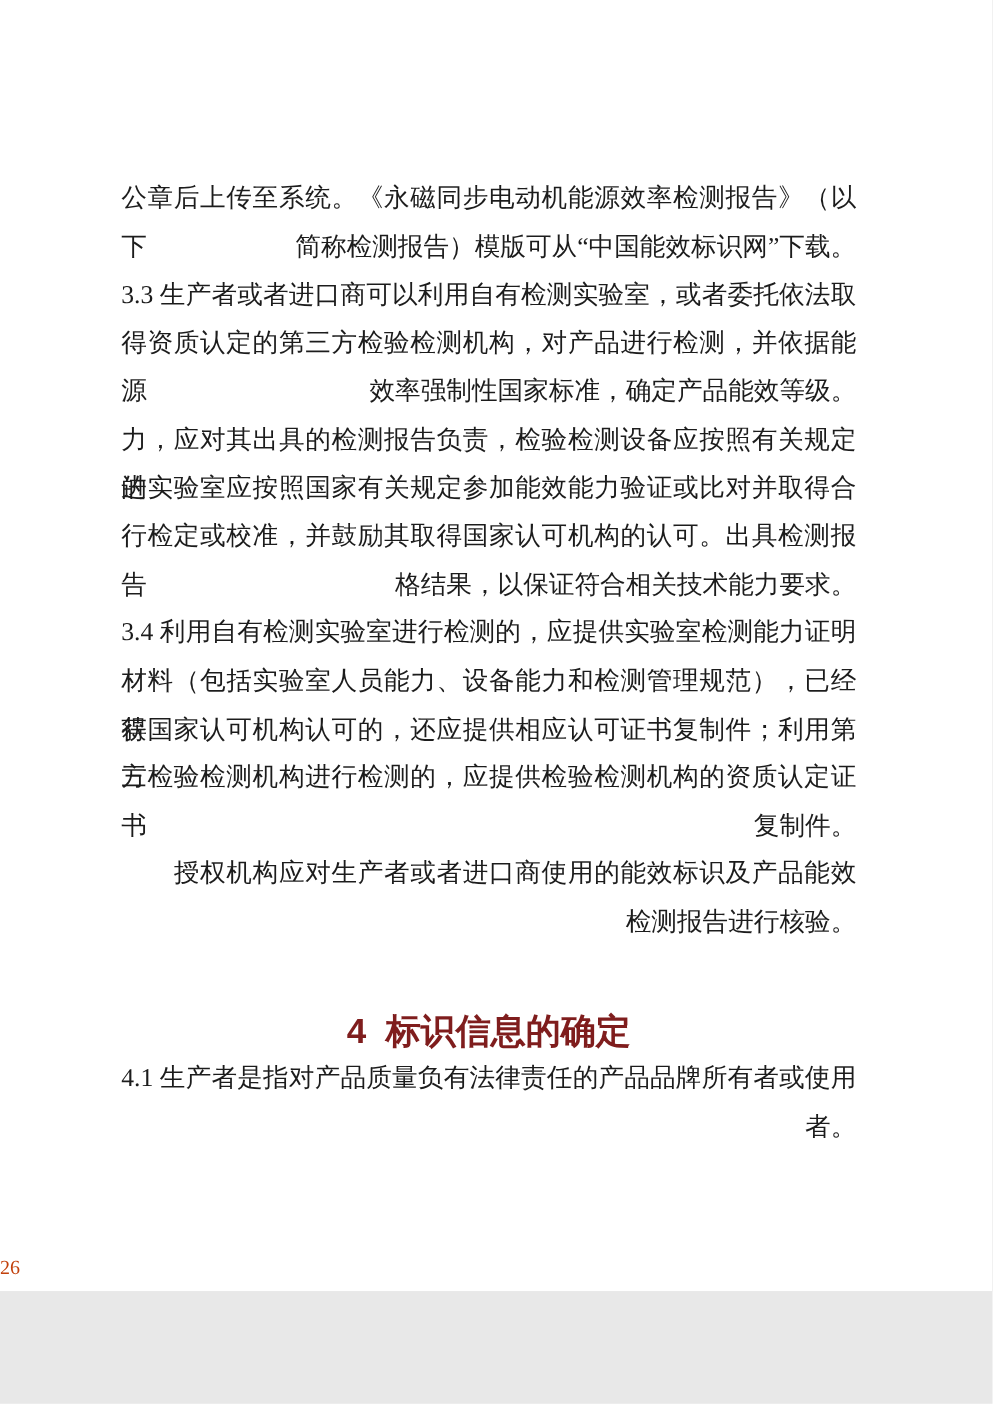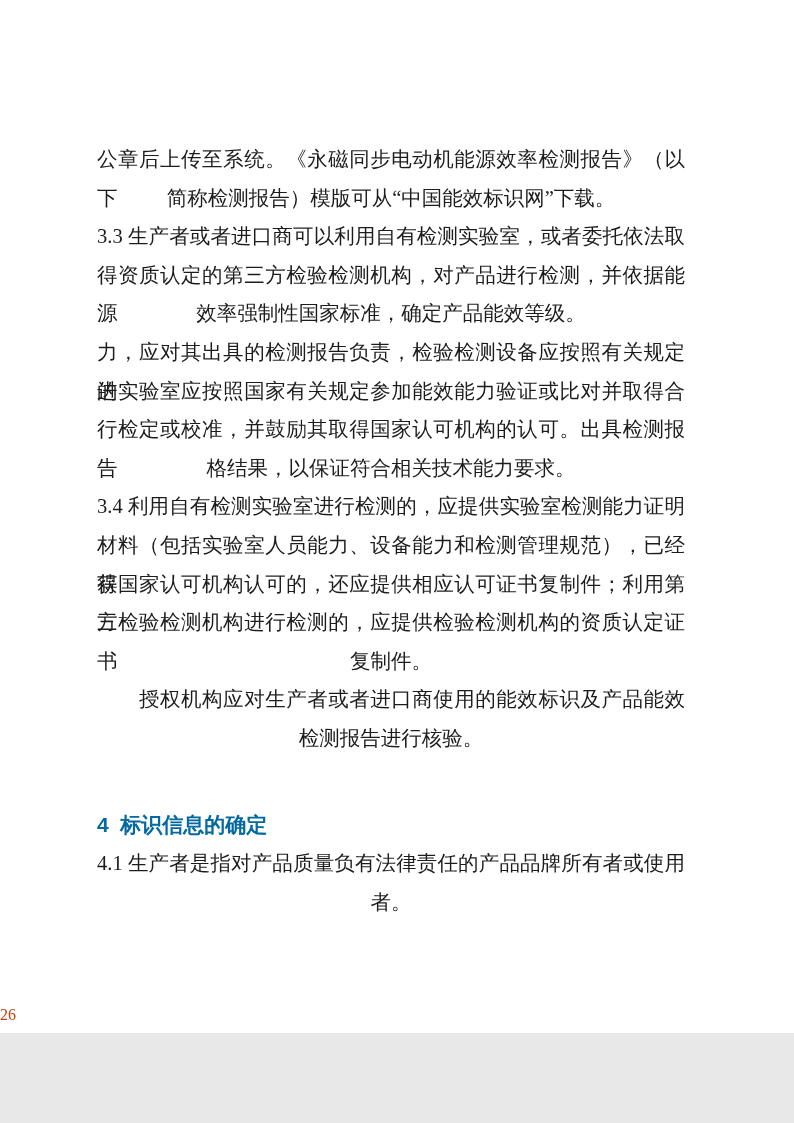--- a/index.html
+++ b/index.html
@@ -16,38 +16,39 @@
   .body-text {
     position: absolute;
     left: 97px;
     top: 140px;
     width: 588px;
   }
   .ln {
     height: 38.6px;
     line-height: 38.6px;
     font-size: 20.5px;
-    text-align: center;
+    text-align: right;
     white-space: normal;
   }
   .just {
     text-align: justify;
     text-align-last: justify;
     -moz-text-align-last: justify;
     text-justify: inter-character;
   }
   .heading {
     margin: 48px 0 0 0;
     height: 38.6px;
     line-height: 38.6px;
-    font-size: 21px;
+    font-size: 28px;
     font-weight: bold;
     font-family: "Liberation Sans", "DejaVu Sans", sans-serif;
-    color: #0369a1;
+    color: #7f1d1d;
     white-space: pre;
+    text-align: center;
   }
   .page-number {
     position: absolute;
     left: 0;
     top: 1006px;
     width: 100%;
     text-align: left;
     font-size: 16px;
     color: #c2410c;
   }

